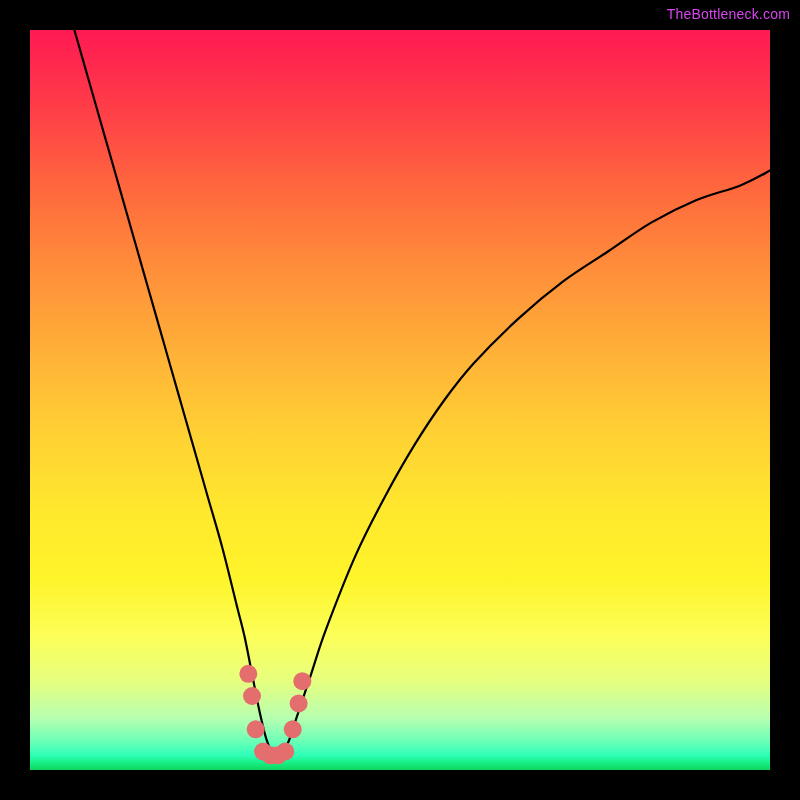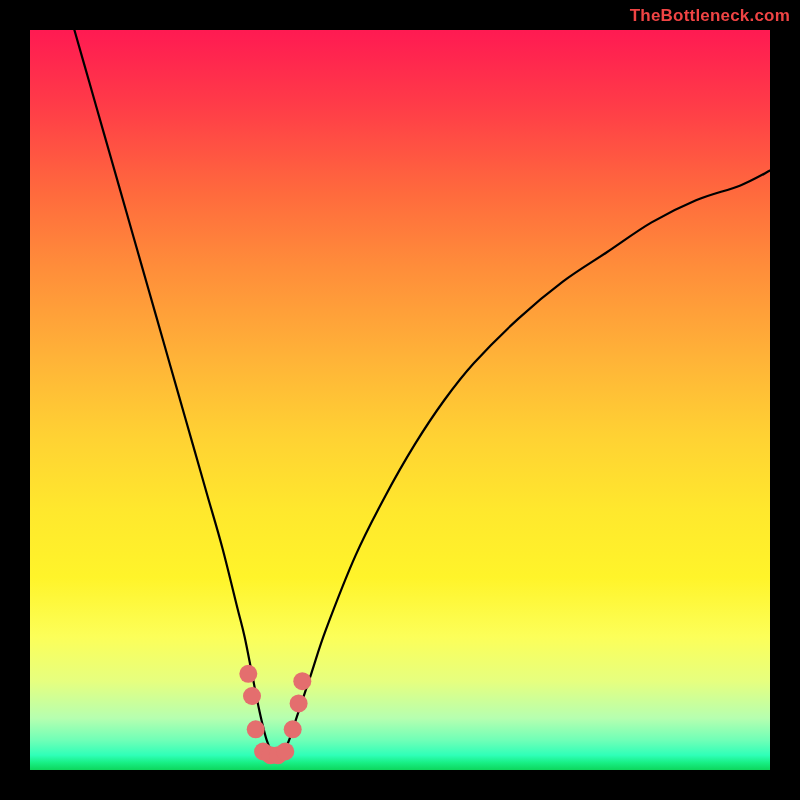--- a/index.html
+++ b/index.html
@@ -41,23 +41,23 @@
       #6fffb7 96%,
       #2fffb8 98%,
       #18ef85 99%,
       #0dd65c 100%
     );
   }
   .watermark {
     position: absolute;
     top: 6px;
     right: 10px;
-    color: #ef4444;
-    font-size: 17px;
-    font-weight: 700;
+    color: #d946ef;
+    font-size: 14px;
+    font-weight: 400;
     letter-spacing: 0.2px;
     user-select: none;
   }
   svg.curve {
     position: absolute;
     left: 0;
     top: 0;
     width: 740px;
     height: 740px;
     overflow: visible;

